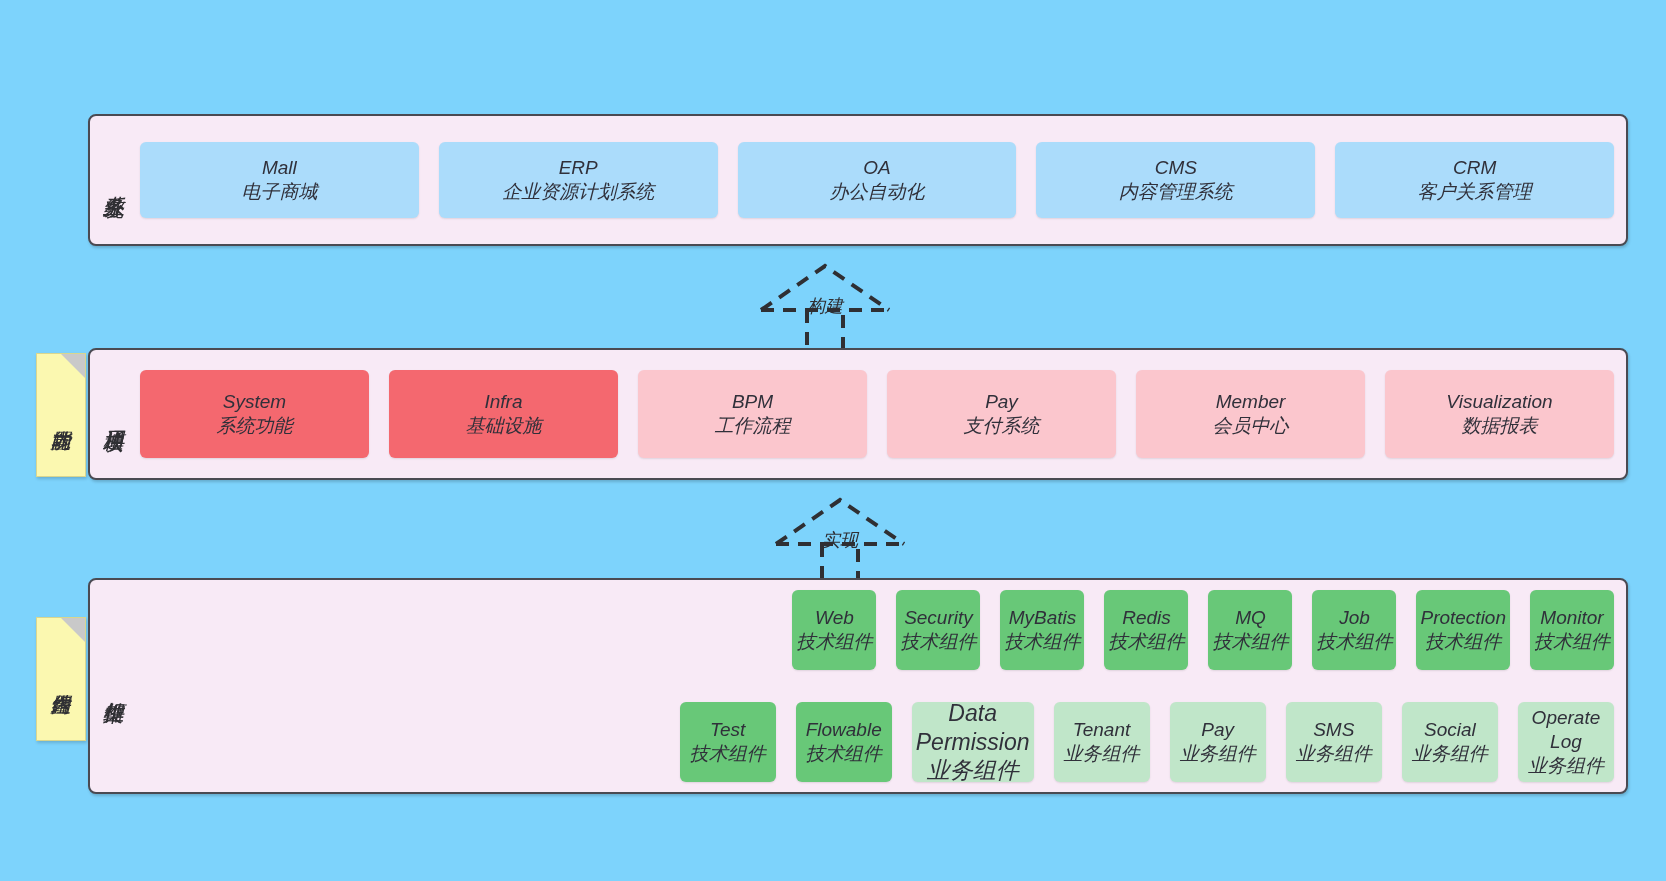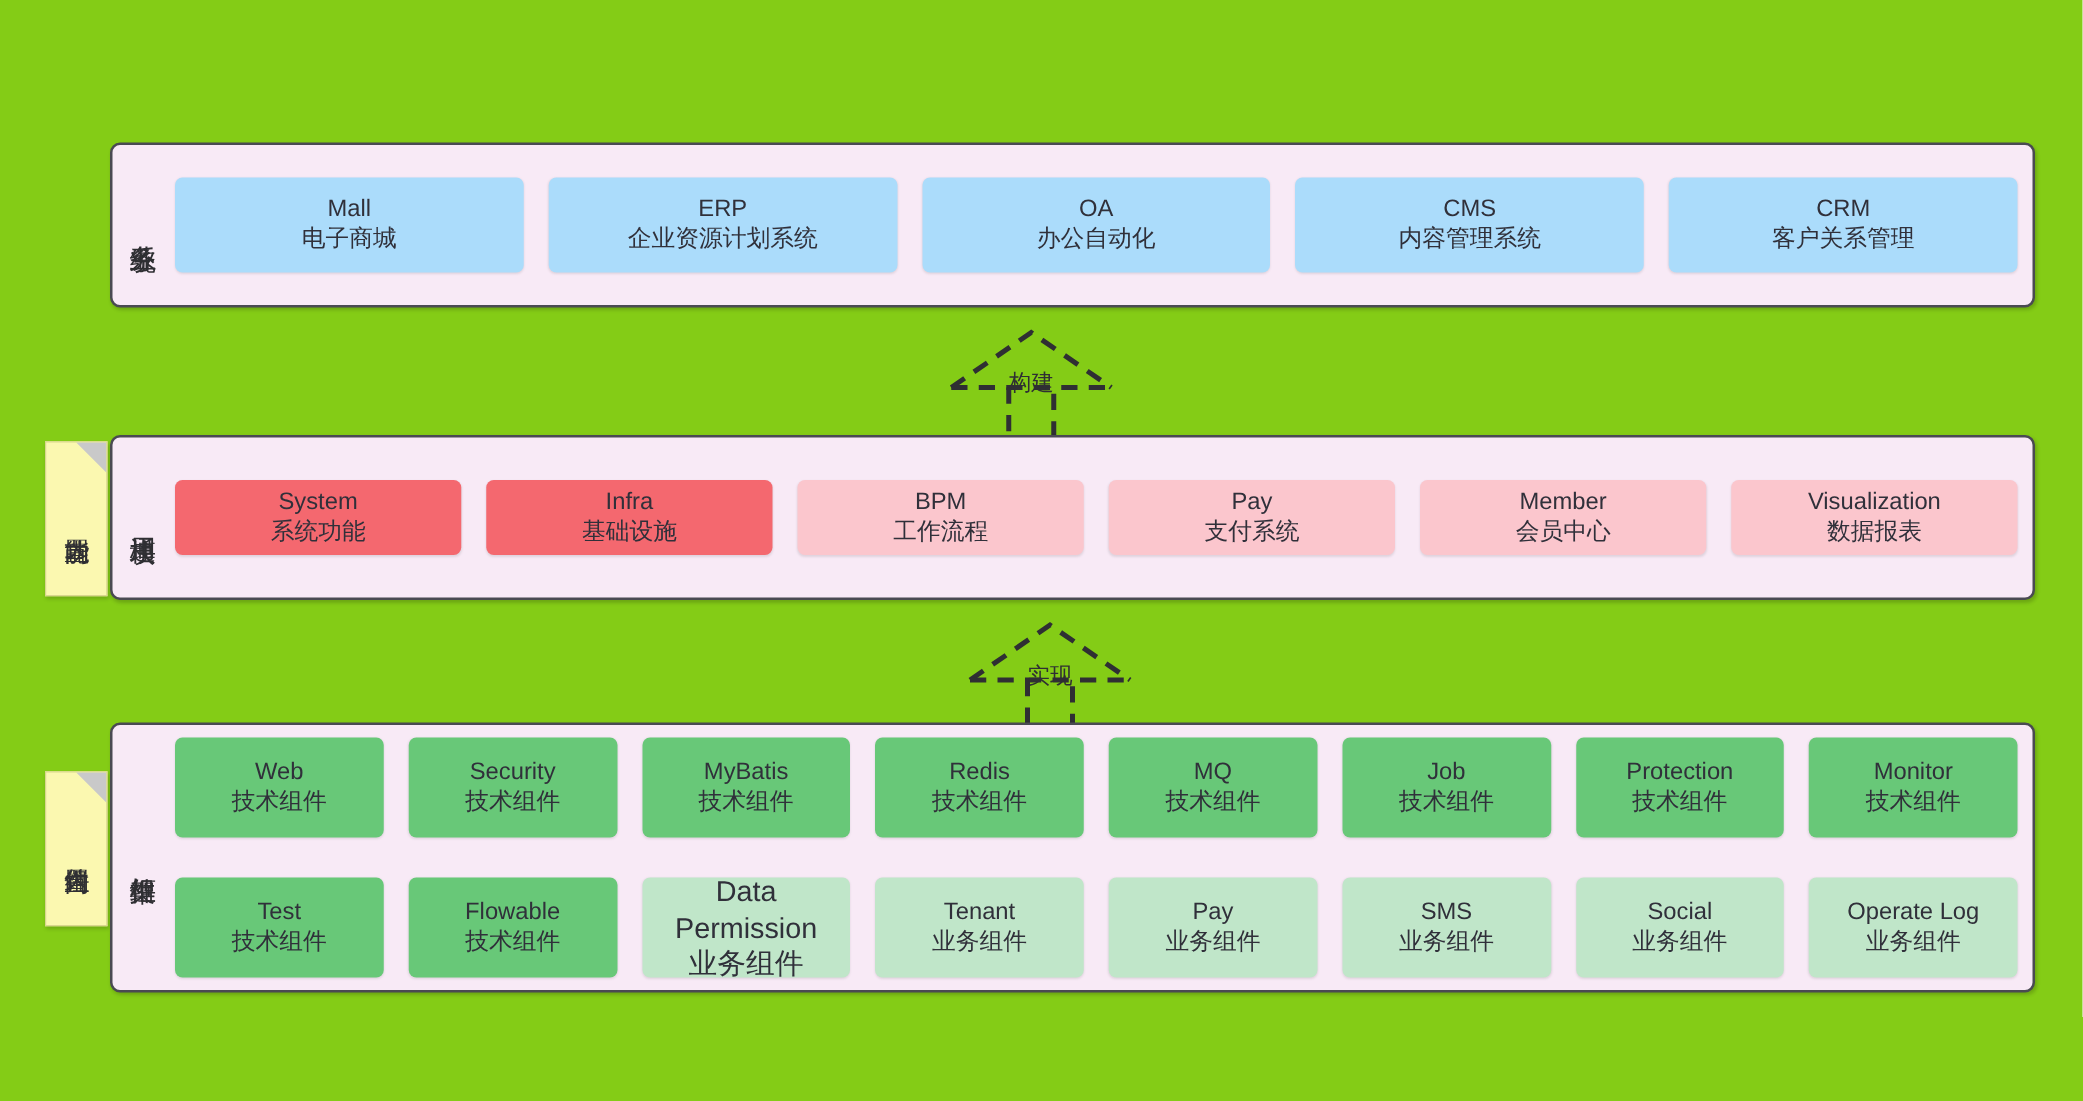--- a/index.html
+++ b/index.html
@@ -5,22 +5,23 @@
   * { box-sizing: border-box; }
   html, body {
     margin: 0; padding: 0;
     background: #f8f8f8;
     font-family: "Liberation Sans", "DejaVu Sans", sans-serif;
   }
   #canvas {
     position: relative;
     width: 1666px;
     height: 881px;
-    background: #84cc16;
+    background: #7dd3fc;
     overflow: hidden;
+    font-style: italic;
   }
 
   
   .layer {
     position: absolute;
     border: 2px solid #4a4a52;
     border-radius: 8px;
     background: #f8eaf6;
     display: flex;
     align-items: stretch;
@@ -162,21 +163,21 @@
   </div>
 
   <div class="note" style="left:36px; top:353px; width:50px; height:124px;">
     <span class="fold"></span>
     <span>内置功能</span>
   </div>
 
   <div class="layer" id="layer-common" style="left:88px; top:348px; width:1540px; height:132px;">
     <div class="layer-title">通用模块</div>
     <div class="layer-body">
-      <div class="row" style="height:60px;">
+      <div class="row" style="height:88px;">
         <div class="cell c-red">
           <span class="en">System</span>
           <span class="cn">系统功能</span>
         </div>
         <div class="cell c-red">
           <span class="en">Infra</span>
           <span class="cn">基础设施</span>
         </div>
         <div class="cell c-pink">
           <span class="en">BPM</span>
@@ -207,21 +208,21 @@
     <div class="arrow-label">实现</div>
   </div>
 
   <div class="note" style="left:36px; top:617px; width:50px; height:124px;">
     <span class="fold"></span>
     <span>内置组件</span>
   </div>
 
   <div class="layer" id="layer-framework" style="left:88px; top:578px; width:1540px; height:216px;">
     <div class="layer-title">框架组件</div>
-    <div class="layer-body" style="gap:32px;">
+    <div class="layer-body" style="gap:32px;align-items:flex-end;">
 
       <div class="row" style="height:80px;">
         <div class="cell c-green">
           <span class="en">Web</span>
           <span class="cn">技术组件</span>
         </div>
         <div class="cell c-green">
           <span class="en">Security</span>
           <span class="cn">技术组件</span>
         </div>

